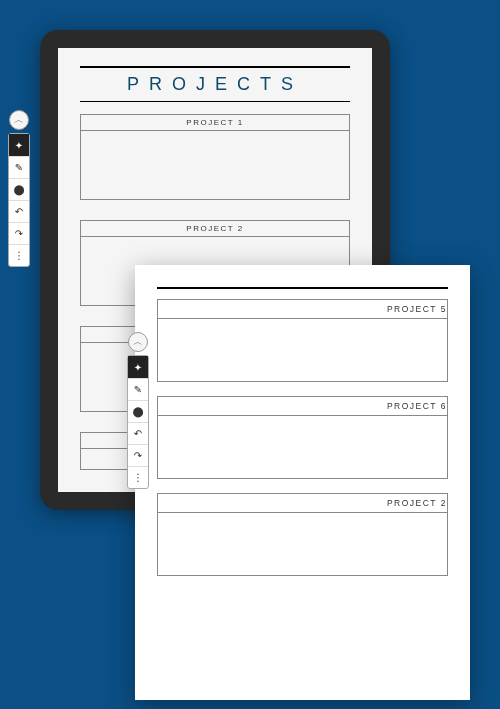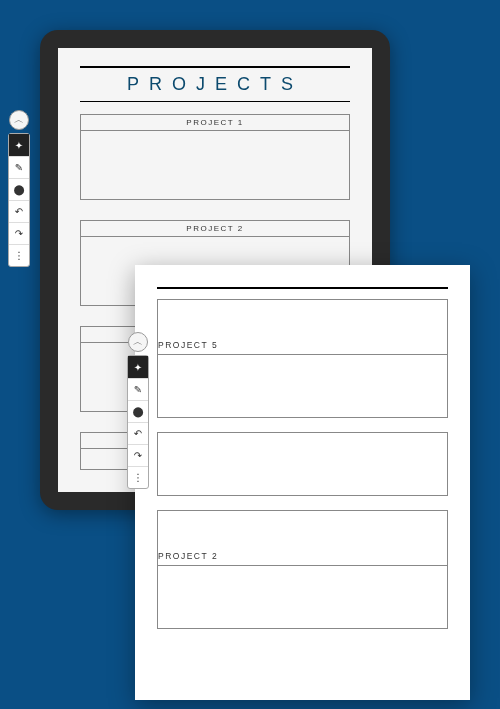--- a/index.html
+++ b/index.html
@@ -117,26 +117,25 @@
     box-shadow: 0 6px 24px rgba(0,0,0,0.35);
     padding: 18px 22px;
   }
   .front-page .rule-top { margin-top: 4px; }
   .proj-box-lg {
     border: 1px solid #888;
     margin-bottom: 14px;
   }
   .proj-head-lg {
     border-bottom: 1px solid #888;
-    text-align: left;
+    text-align: right;
     font-size: 8.5px;
     letter-spacing: 1.5px;
     padding: 4px 0;
     color: #333;
-    margin-top: 36px;
   }
   .proj-body-lg { height: 62px; }
   .notes-body { height: 50px; }
 
   
   .toolbar2 {
     position: absolute;
     left: 127px;
     top: 332px;
     width: 22px;
@@ -208,20 +207,21 @@
 
 <div class="front-page">
   <div class="rule-top"></div>
 
   <div class="proj-box-lg" style="margin-top:10px">
     <div class="proj-head-lg">PROJECT 5</div>
     <div class="proj-body-lg"></div>
   </div>
 
   <div class="proj-box-lg">
+    <div class="proj-head-lg">PROJECT 6</div>
     <div class="proj-body-lg"></div>
   </div>
 
   <div class="proj-box-lg">
     <div class="proj-head-lg">PROJECT 2</div>
     <div class="proj-body-lg"></div>
   </div>
 
 </div>
 

